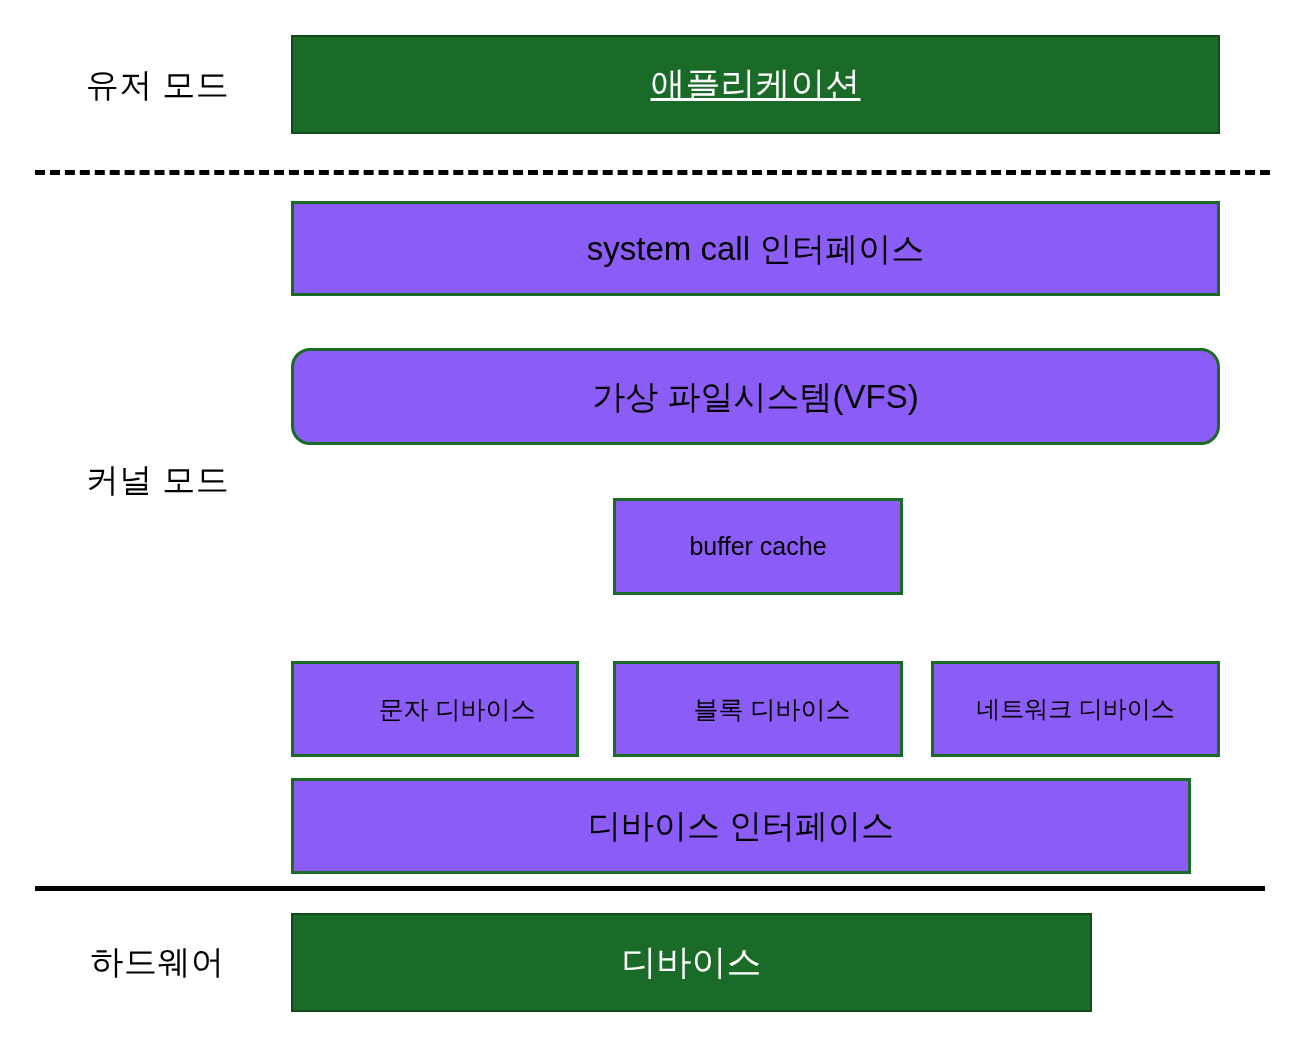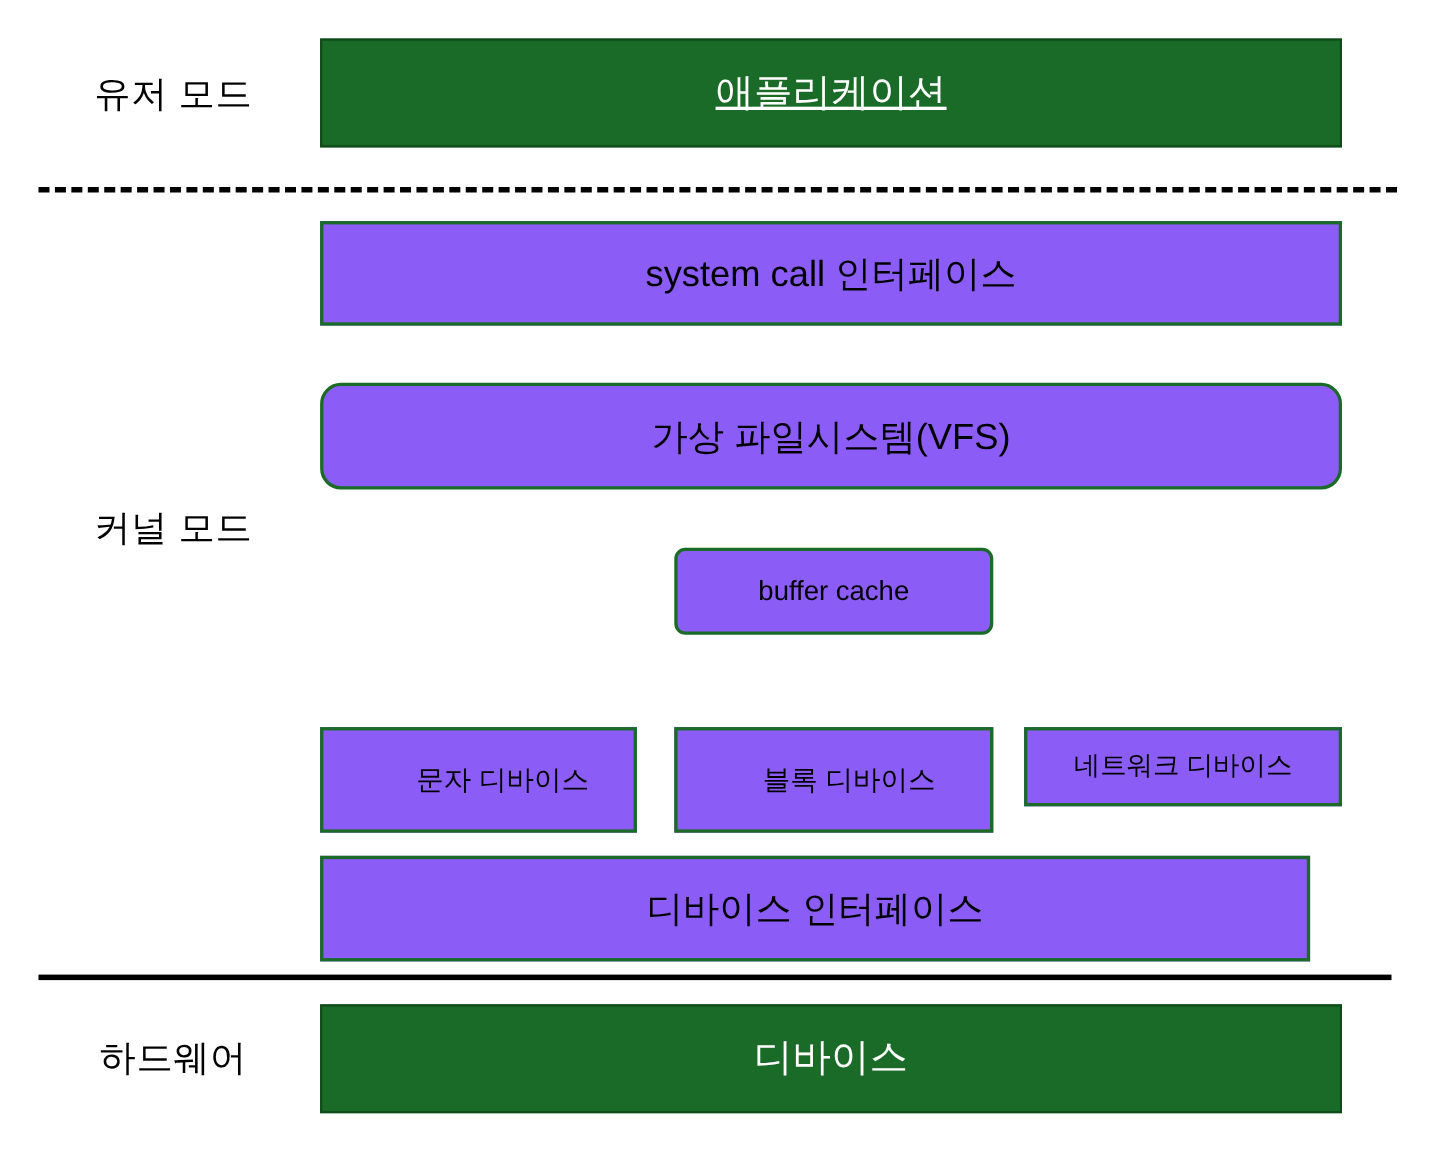--- a/index.html
+++ b/index.html
@@ -90,44 +90,44 @@
   </div>
 
   <div class="box box-outline fs-wide" style="left:291px; top:201px; width:929px; height:95px;">
     <span>system call 인터페이스</span>
   </div>
 
   <div class="box box-outline fs-wide" style="left:291px; top:348px; width:929px; height:97px;border-radius:19px;">
     <span>가상 파일시스템(VFS)</span>
   </div>
 
-  <div class="box box-outline fs-mid" style="left:613px; top:498px; width:290px; height:79px;border-radius:10px;">
+  <div class="box box-outline fs-mid" style="left:613px; top:498px; width:290px; height:97px;">
     <span>buffer cache</span>
   </div>
 
 
   <div class="box box-outline fs-mid" style="left:291px; top:661px; width:288px; height:96px;padding-left:44px;">
     <span>문자 디바이스</span>
   </div>
 
   <div class="box box-outline fs-mid" style="left:613px; top:661px; width:290px; height:96px;padding-left:28px;">
     <span>블록 디바이스</span>
   </div>
 
-  <div class="box box-outline fs-small" style="left:931px; top:661px; width:289px; height:72px;">
+  <div class="box box-outline fs-small" style="left:931px; top:661px; width:289px; height:96px;">
     <span>네트워크 디바이스</span>
   </div>
 
   <div class="box box-outline fs-wide" style="left:291px; top:778px; width:900px; height:96px;">
     <span>디바이스 인터페이스</span>
   </div>
 
   <div class="sep-solid" style="left:35px; top:886px; width:1230px; height:5px;"></div>
 
   <div class="side-label" style="left:35px; top:932px; width:245px; height:60px;">
     <span>하드웨어</span>
   </div>
 
-  <div class="box box-filled fs-app" style="left:291px; top:913px; width:929px; height:99px;">
+  <div class="box box-filled fs-app" style="left:291px; top:913px; width:801px; height:99px;">
     <span>디바이스</span>
   </div>
 
 </div>
 
 </body></html>

